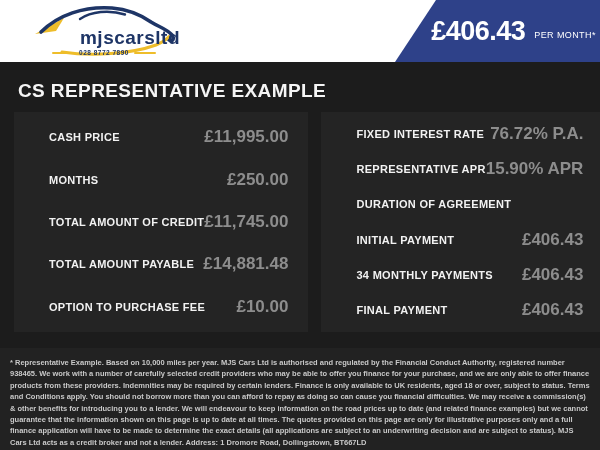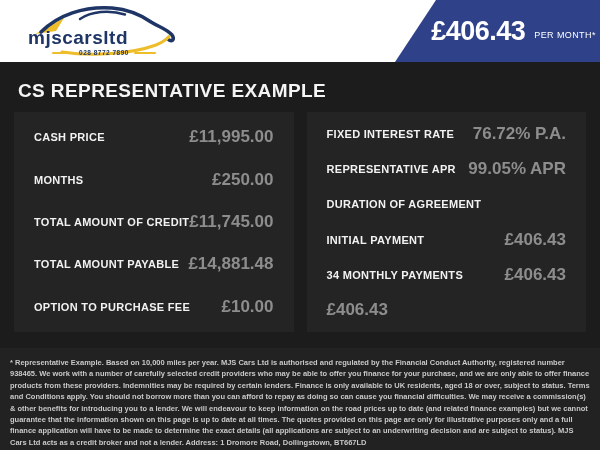--- a/index.html
+++ b/index.html
@@ -24,21 +24,21 @@
   .logo {
     position: absolute;
     left: 28px; top: 3px;
     width: 152px; height: 56px;
     cursor: pointer;
   }
   .logo svg { position: absolute; left: 0; top: 0; }
   .logo-name {
     position: absolute;
     left: 0; right: 0; top: 24px;
-    text-align: left;
+    text-align: right;
     font-size: 19px;
     font-weight: bold;
     color: #1e3566;
     letter-spacing: 0.5px;
   }
   .logo-phone-row {
     position: absolute;
     left: 0; right: 0; top: 46px;
     display: flex;
     align-items: center;
@@ -107,20 +107,21 @@
     background: #242424;
     padding: 4px 20px;
     display: flex;
     flex-direction: column;
   }
   .frow {
     flex: 1;
     display: flex;
     align-items: center;
     justify-content: space-between;
+    margin-left: 15px;
   }
   .flabel {
     font-size: 11px;
     font-weight: bold;
     color: #f2f2f2;
     letter-spacing: 0.3px;
     white-space: nowrap;
   }
   .fvalue {
     font-size: 17px;
@@ -202,34 +203,35 @@
       </div>
     </div>
 
     <div class="panel">
       <div class="frow">
         <span class="flabel">FIXED INTEREST RATE</span>
         <span class="fvalue">76.72% P.A.</span>
       </div>
       <div class="frow">
         <span class="flabel">REPRESENTATIVE APR</span>
-        <span class="fvalue">99.05% APR</span>
+        <span class="fvalue">15.90% APR</span>
       </div>
       <div class="frow">
         <span class="flabel">DURATION OF AGREEMENT</span>
       </div>
       <div class="frow">
         <span class="flabel">INITIAL PAYMENT</span>
         <span class="fvalue">£406.43</span>
       </div>
       <div class="frow">
         <span class="flabel">34 MONTHLY PAYMENTS</span>
         <span class="fvalue">£406.43</span>
       </div>
       <div class="frow">
+        <span class="flabel">FINAL PAYMENT</span>
         <span class="fvalue">£406.43</span>
       </div>
     </div>
 
   </div>
 
   <div class="disclaimer">* Representative Example. Based on 10,000 miles per year. MJS Cars Ltd is authorised and regulated by the Financial Conduct Authority, registered number 938465. We work with a number of carefully selected credit providers who may be able to offer you finance for your purchase, and we are only able to offer finance products from these providers. Indemnities may be required by certain lenders. Finance is only available to UK residents, aged 18 or over, subject to status. Terms and Conditions apply. You should not borrow more than you can afford to repay as doing so can cause you financial difficulties. We may receive a commission(s) &amp; other benefits for introducing you to a lender. We will endeavour to keep information on the road prices up to date (and related finance examples) but we cannot guarantee that the information shown on this page is up to date at all times. The quotes provided on this page are only for illustrative purposes only and a full finance application will have to be made to determine the exact details (all applications are subject to an underwriting decision and are subject to status). MJS Cars Ltd acts as a credit broker and not a lender. Address: 1 Dromore Road, Dollingstown, BT667LD</div>
 
 </div>
 

